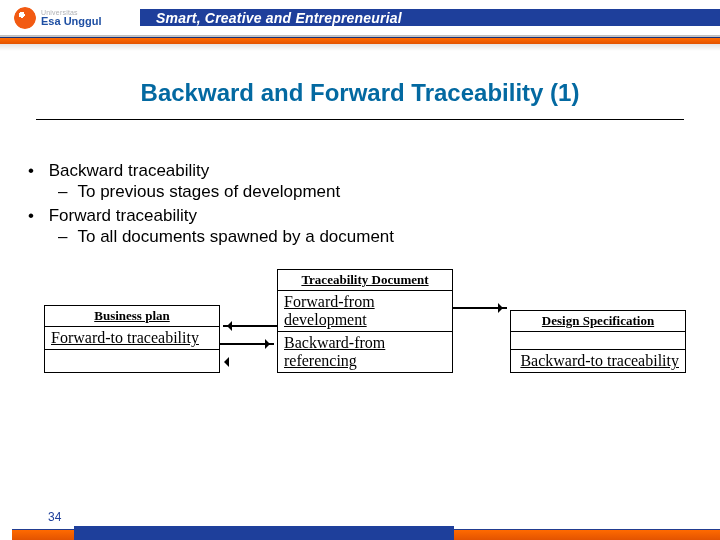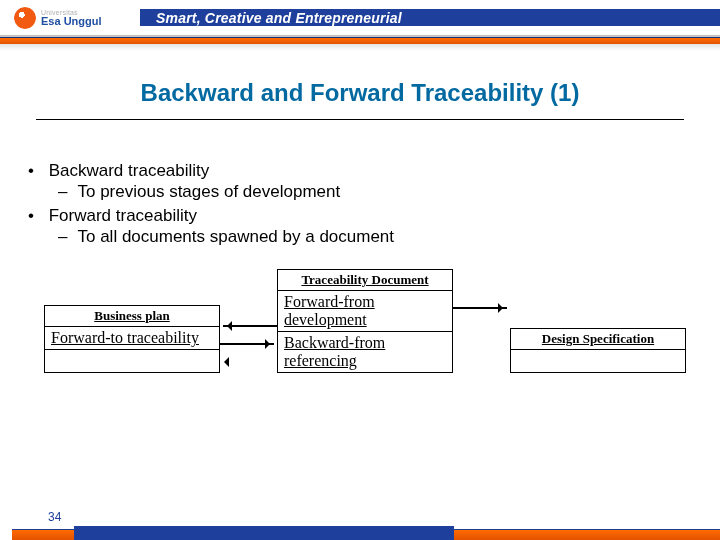--- a/index.html
+++ b/index.html
@@ -117,20 +117,21 @@
       <div class="doc-row">Backward-from referencing</div>
     </div>
     <div class="arrow a-f2" style="top:38px"></div>
     <div class="arrow left a-b2" style="top:56px"></div>
   </div>
 
   <div class="col">
     <div class="doc-box">
       <div class="doc-title-row">Design Specification</div>
       <div class="doc-row"></div>
+      <div class="doc-row r-right">Backward-to traceability</div>
     </div>
   </div>
 </div>
 
 <div class="footer">
   <span class="page-num">34</span>
   <div class="foot-line"></div>
   <div class="foot-bar">
     <div class="foot-blue"></div>
   </div>

